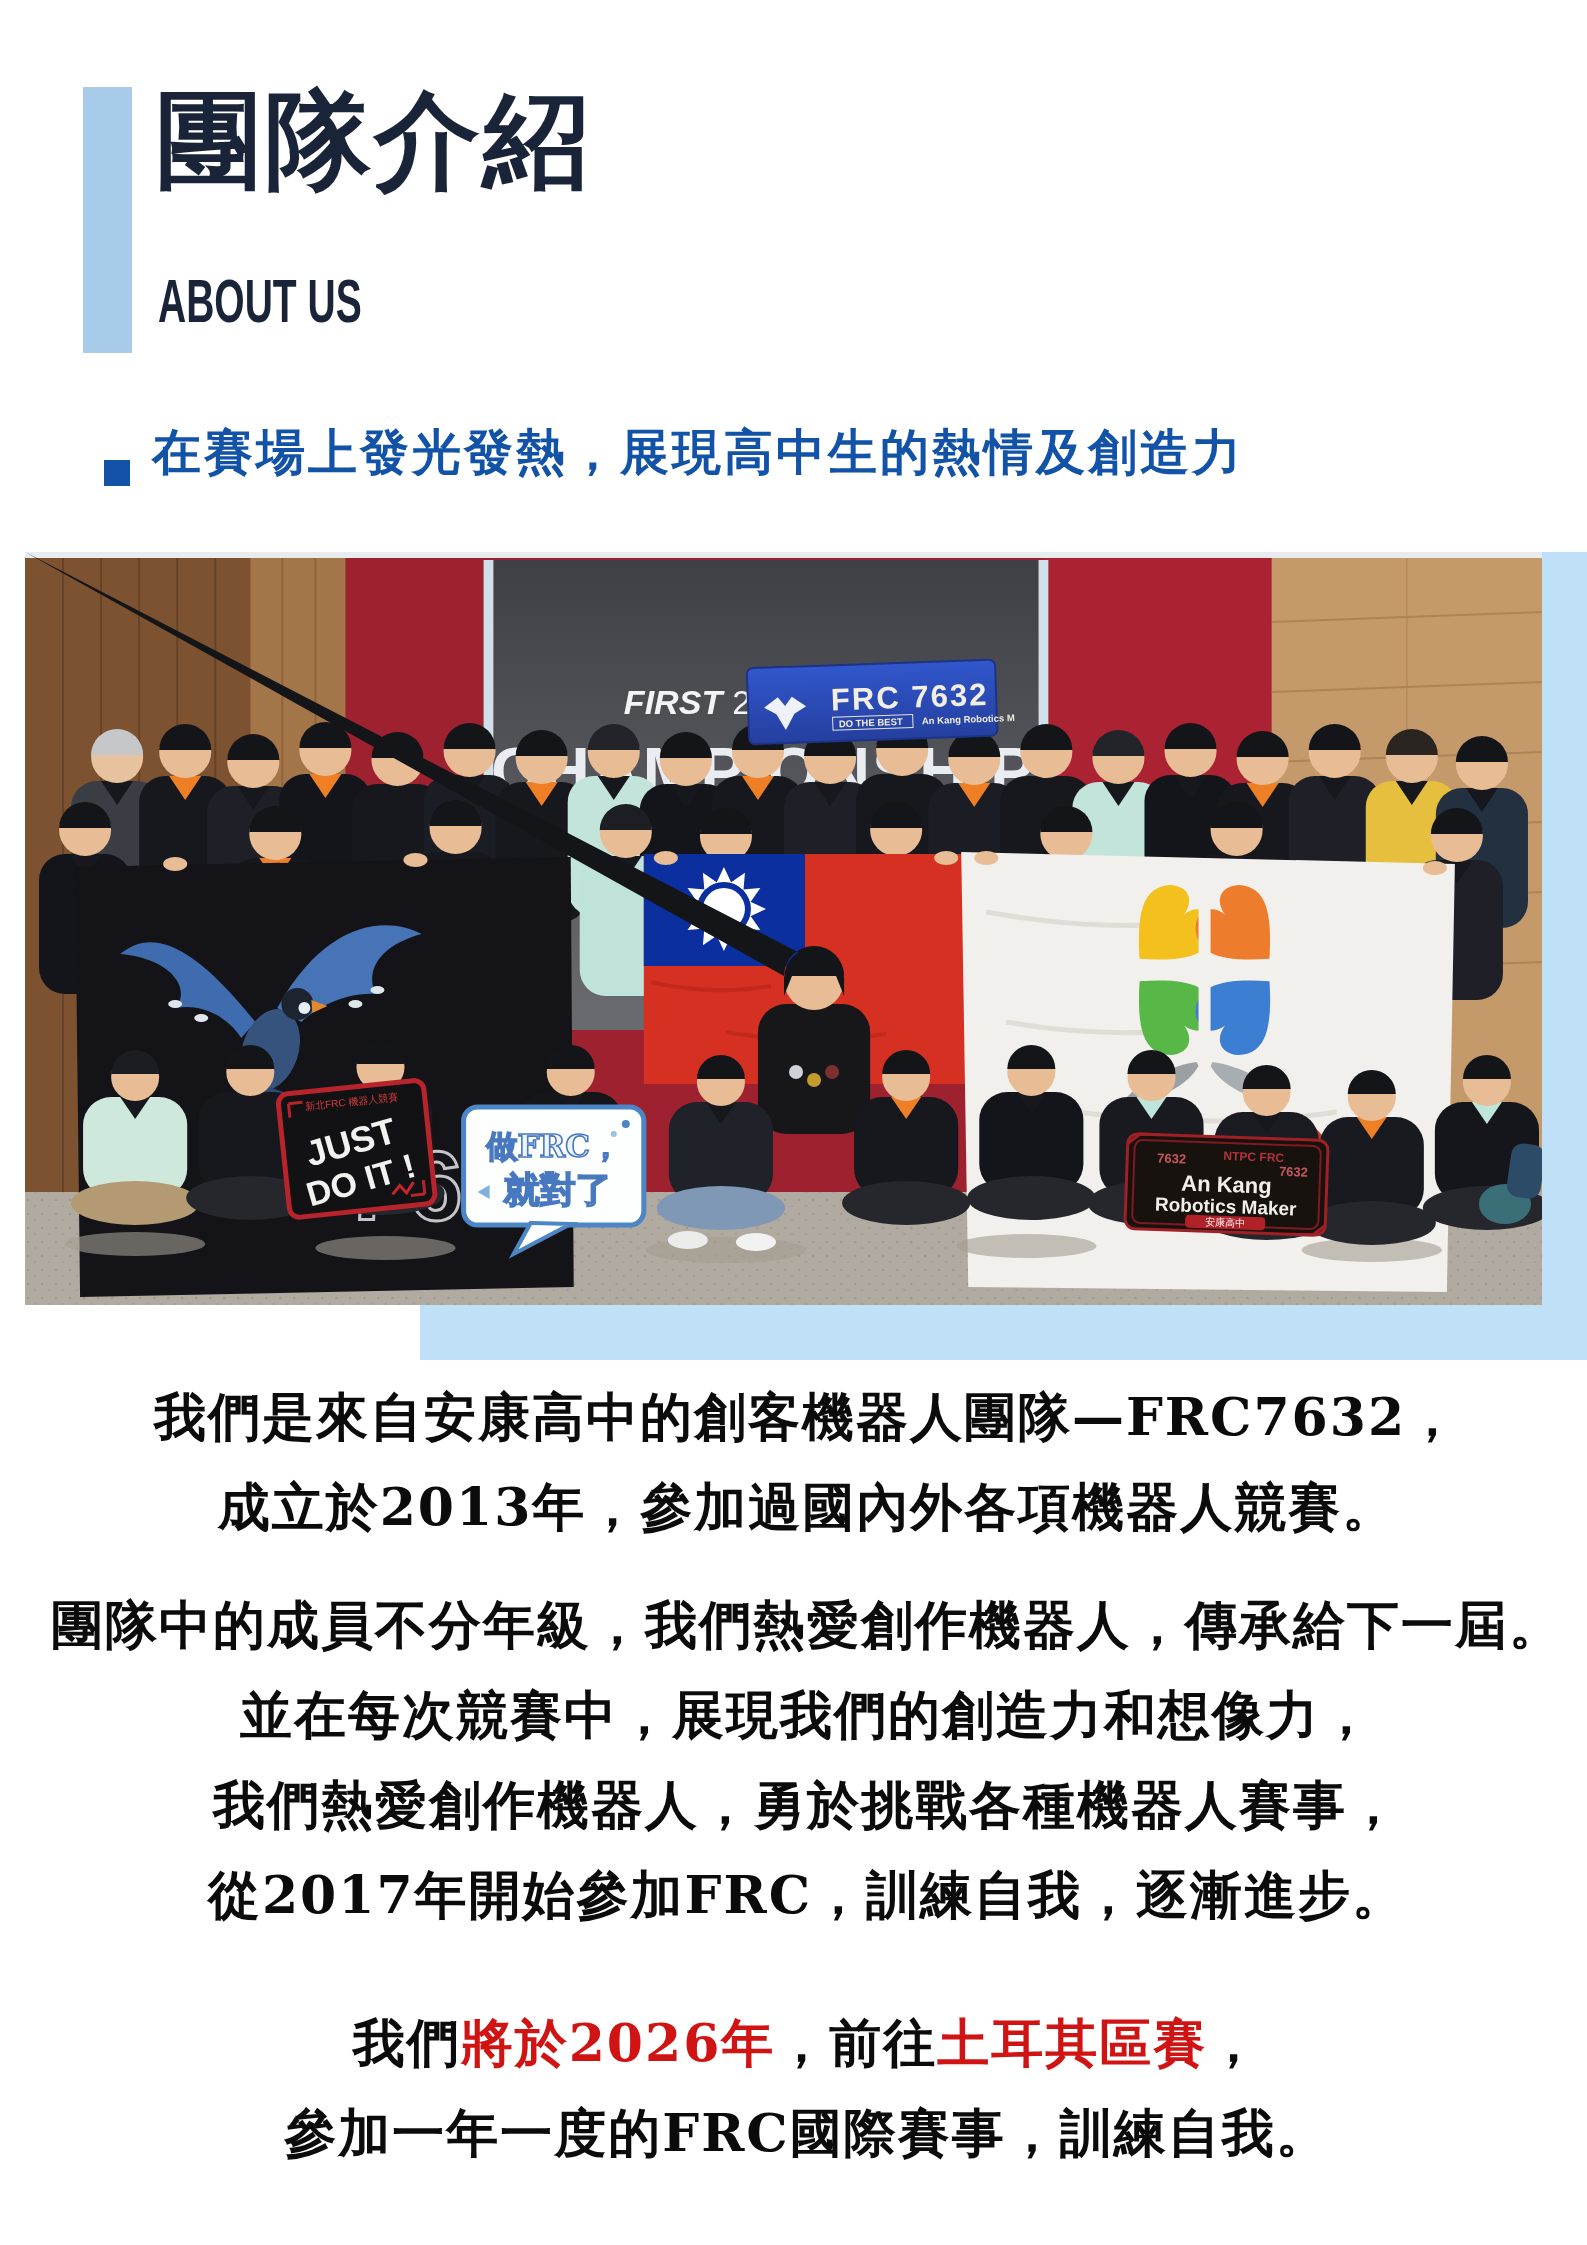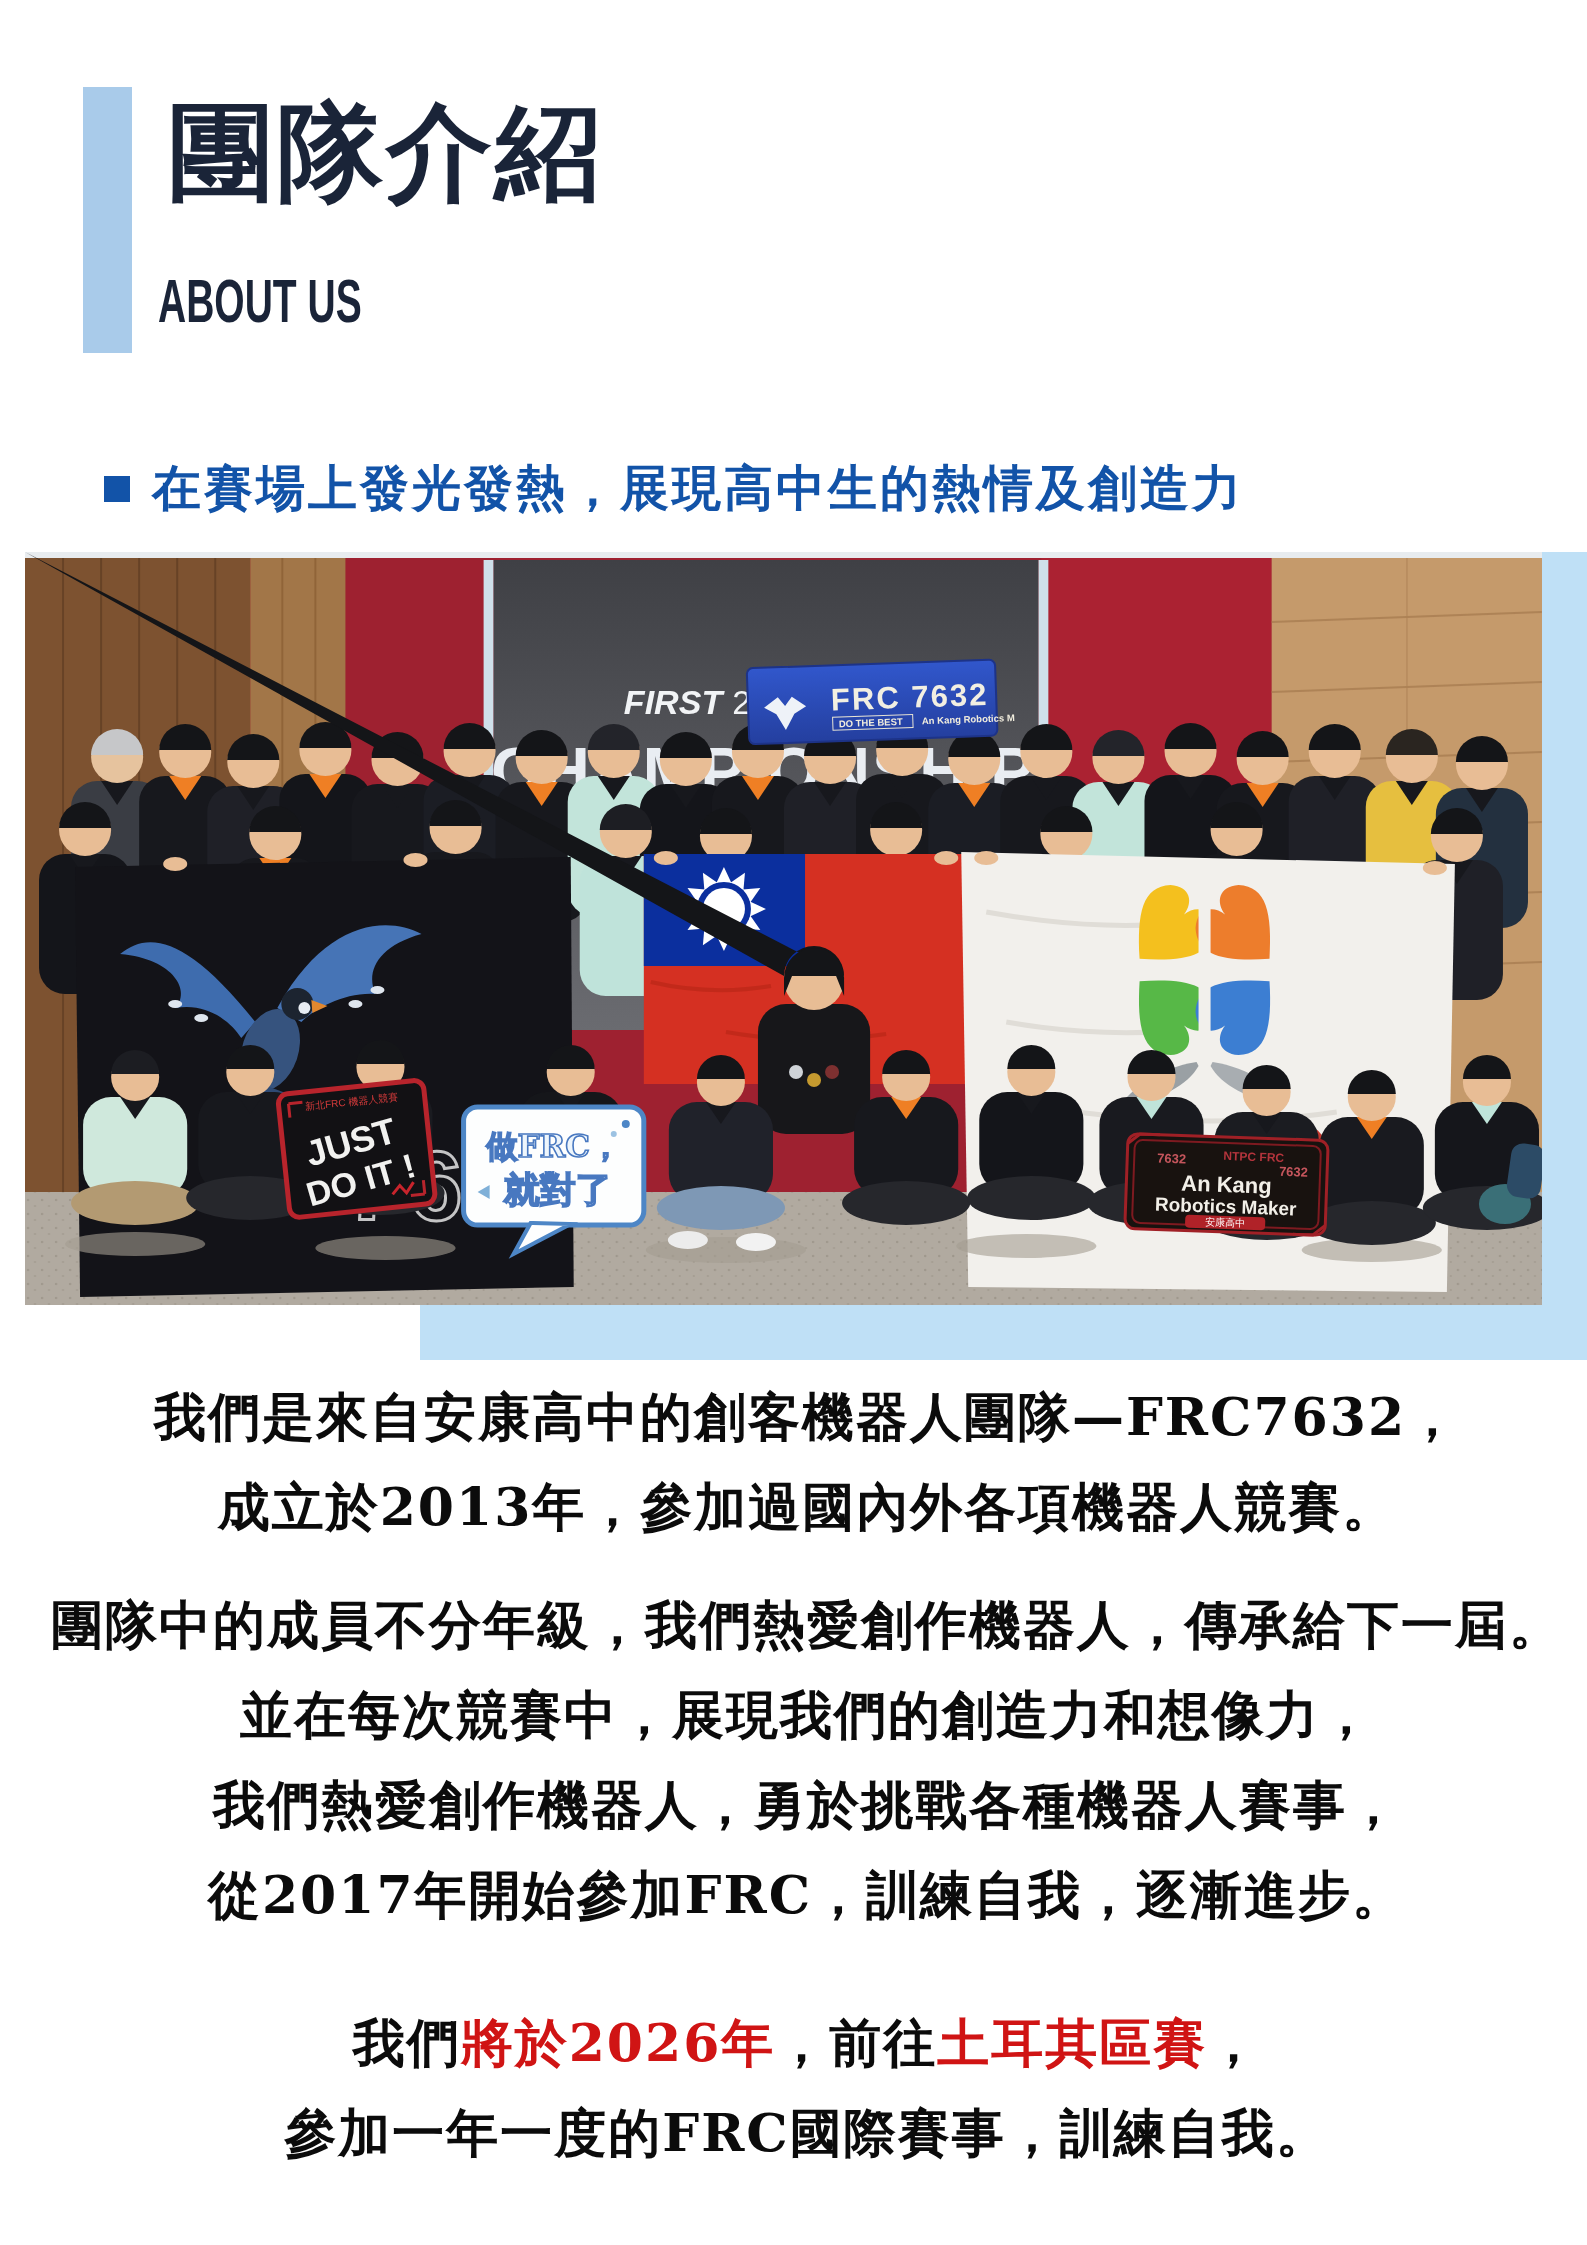--- a/index.html
+++ b/index.html
@@ -4,29 +4,29 @@
 <style>
   html,body{margin:0;padding:0;background:#ffffff;}
   .page{
     position:relative;width:1587px;height:2245px;background:#ffffff;overflow:hidden;
     font-family:"DejaVu Serif","Liberation Serif",serif;
   }
   
   .accent-bar-left{position:absolute;left:83px;top:87px;width:49px;height:266px;background:#a9cbea;}
   .page-title{
     position:absolute;left:152px;top:64px;font-size:106px;font-weight:900;color:#1a2438;
-    letter-spacing:3px;line-height:1.35;margin:16px;
+    letter-spacing:3px;line-height:1.35;margin:4px;
   }
   .page-subtitle{
     position:absolute;left:158px;top:266px;font-size:50px;font-weight:700;color:#1a2438;
     font-family:"Liberation Sans","DejaVu Sans",sans-serif;
     transform:scale(0.78,1.22);transform-origin:left top;letter-spacing:0px;white-space:nowrap;
   }
   
-  .tagline{position:absolute;left:104px;top:420px;display:flex;align-items:center;margin-top:36px;}
+  .tagline{position:absolute;left:104px;top:420px;display:flex;align-items:flex-end;}
   .tagline .bullet{width:26px;height:26px;background:#1253a8;margin-right:22px;flex:0 0 auto;}
   .tagline .tagline-text{
     font-size:49px;font-weight:900;color:#1253a8;letter-spacing:3px;white-space:nowrap;
   }
   
   .photo{position:absolute;left:25px;top:552px;width:1517px;height:753px;}
   .photo svg{display:block;width:100%;height:100%;}
   
   .accent-bar-right{position:absolute;left:1542px;top:552px;width:45px;height:808px;background:#bfe0f6;}
   .accent-band-bottom{position:absolute;left:420px;top:1305px;width:1167px;height:55px;background:#bfe0f6;}

